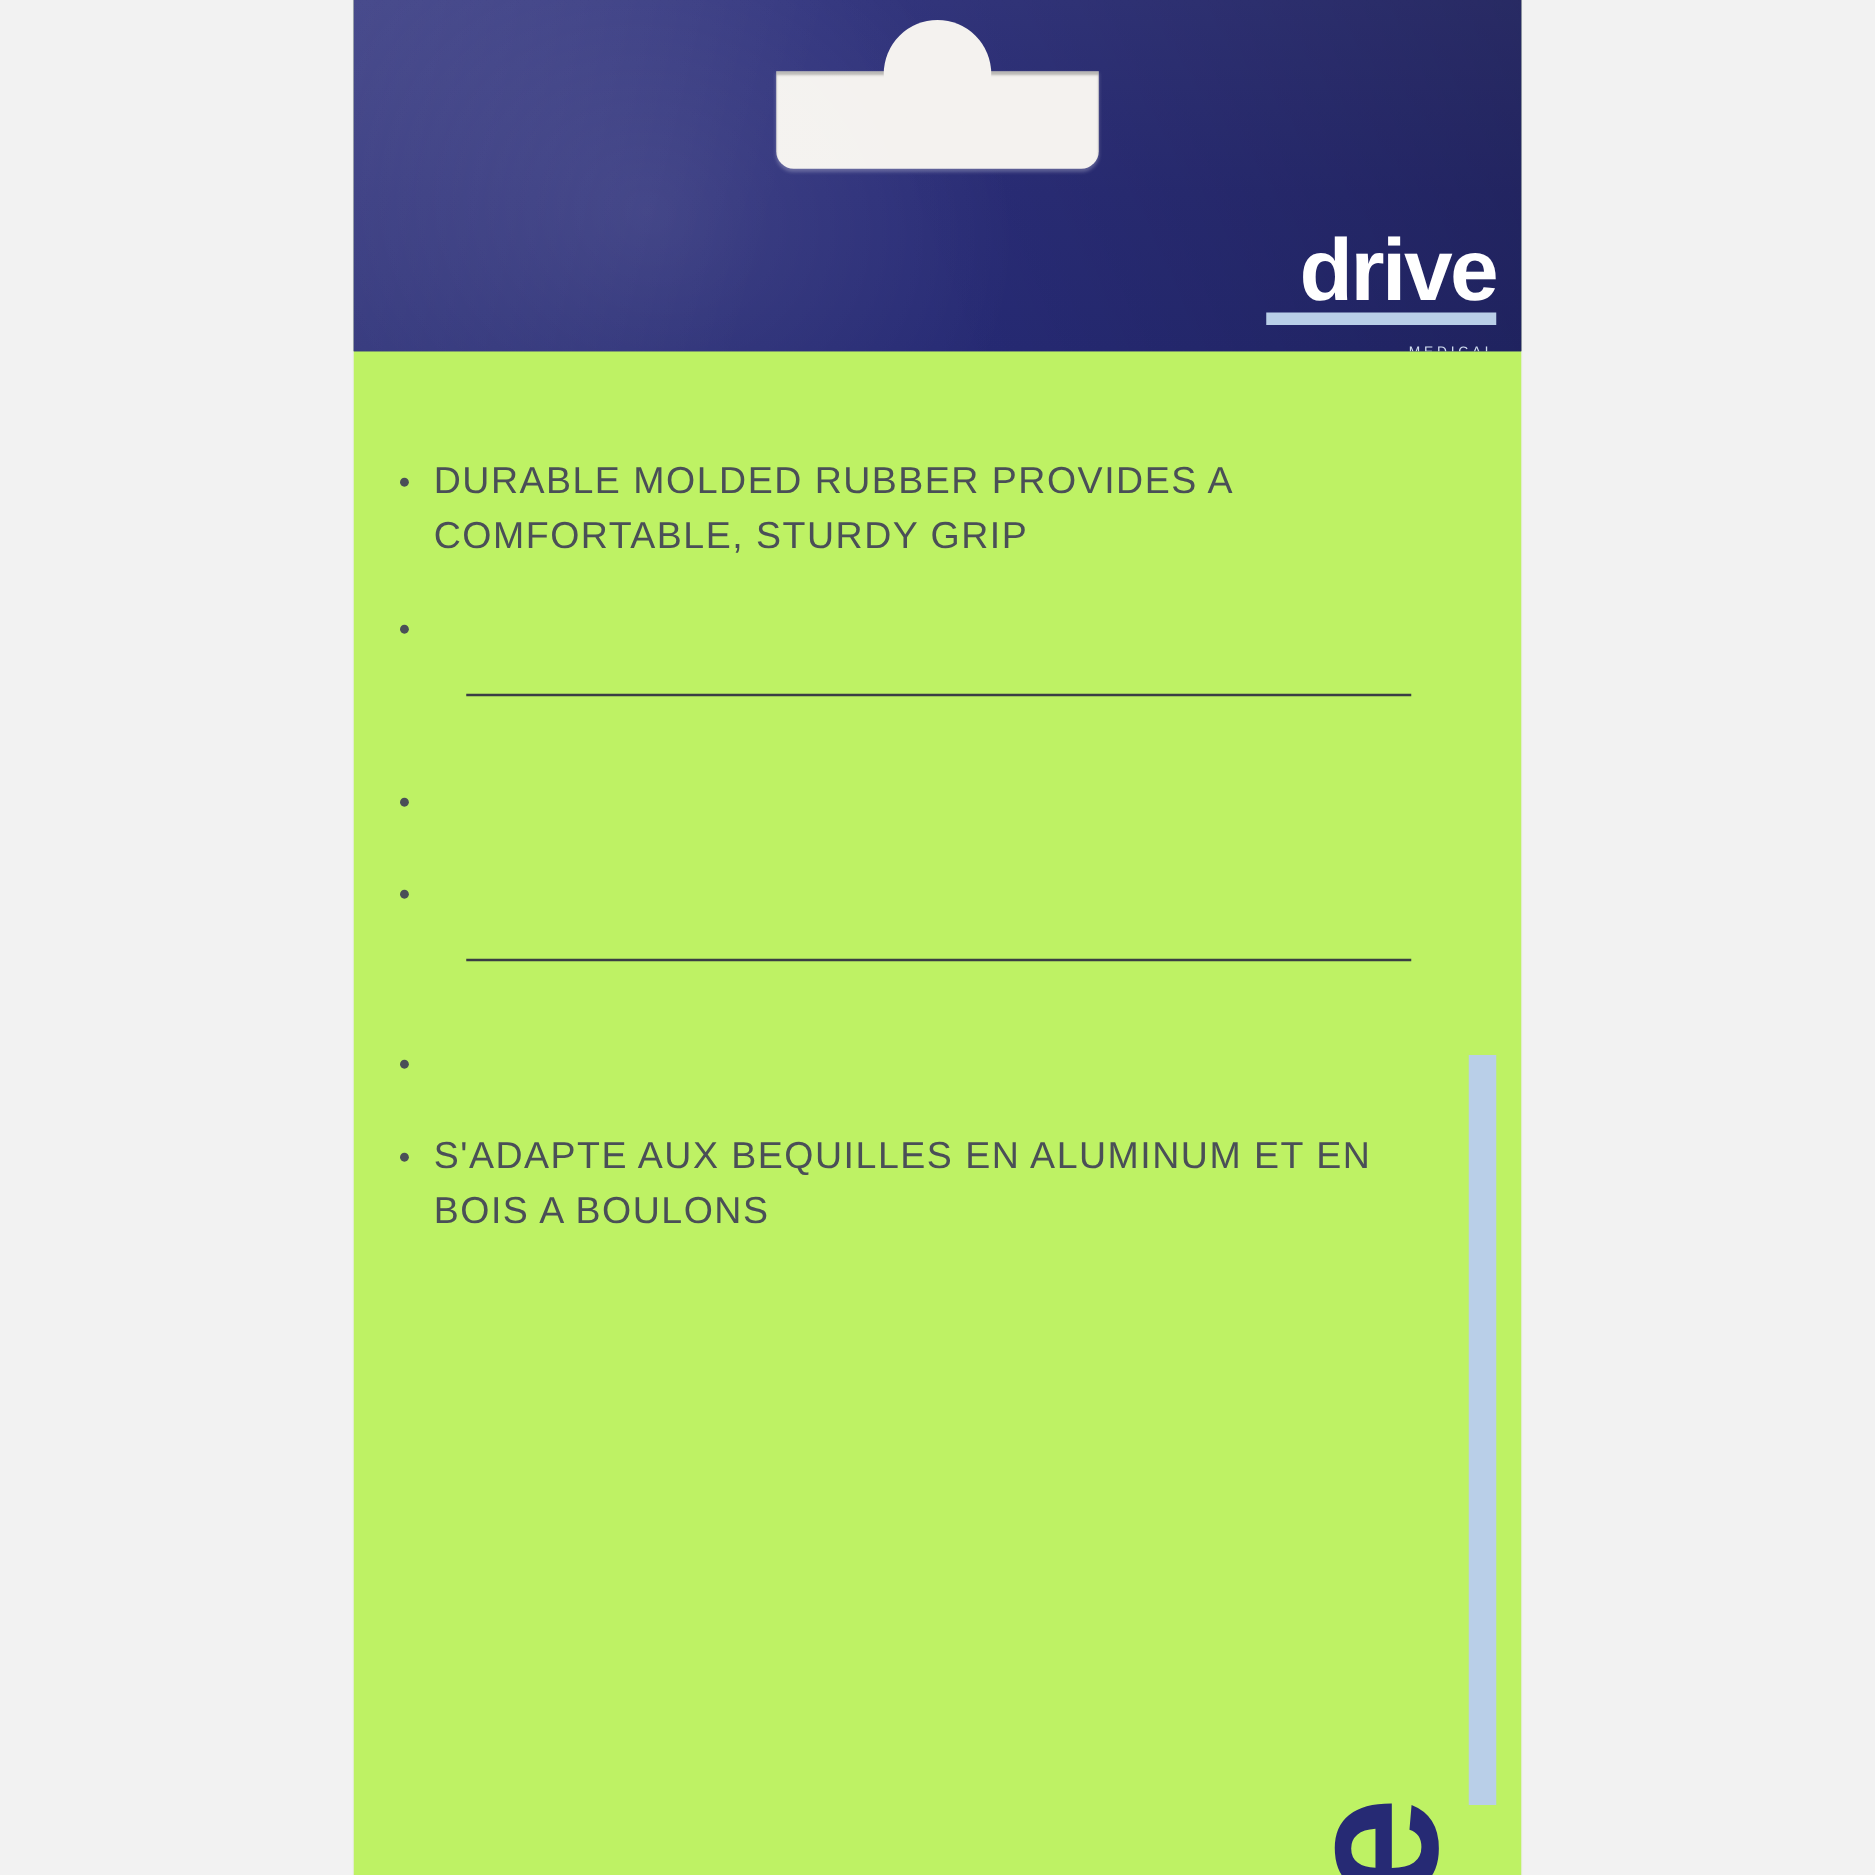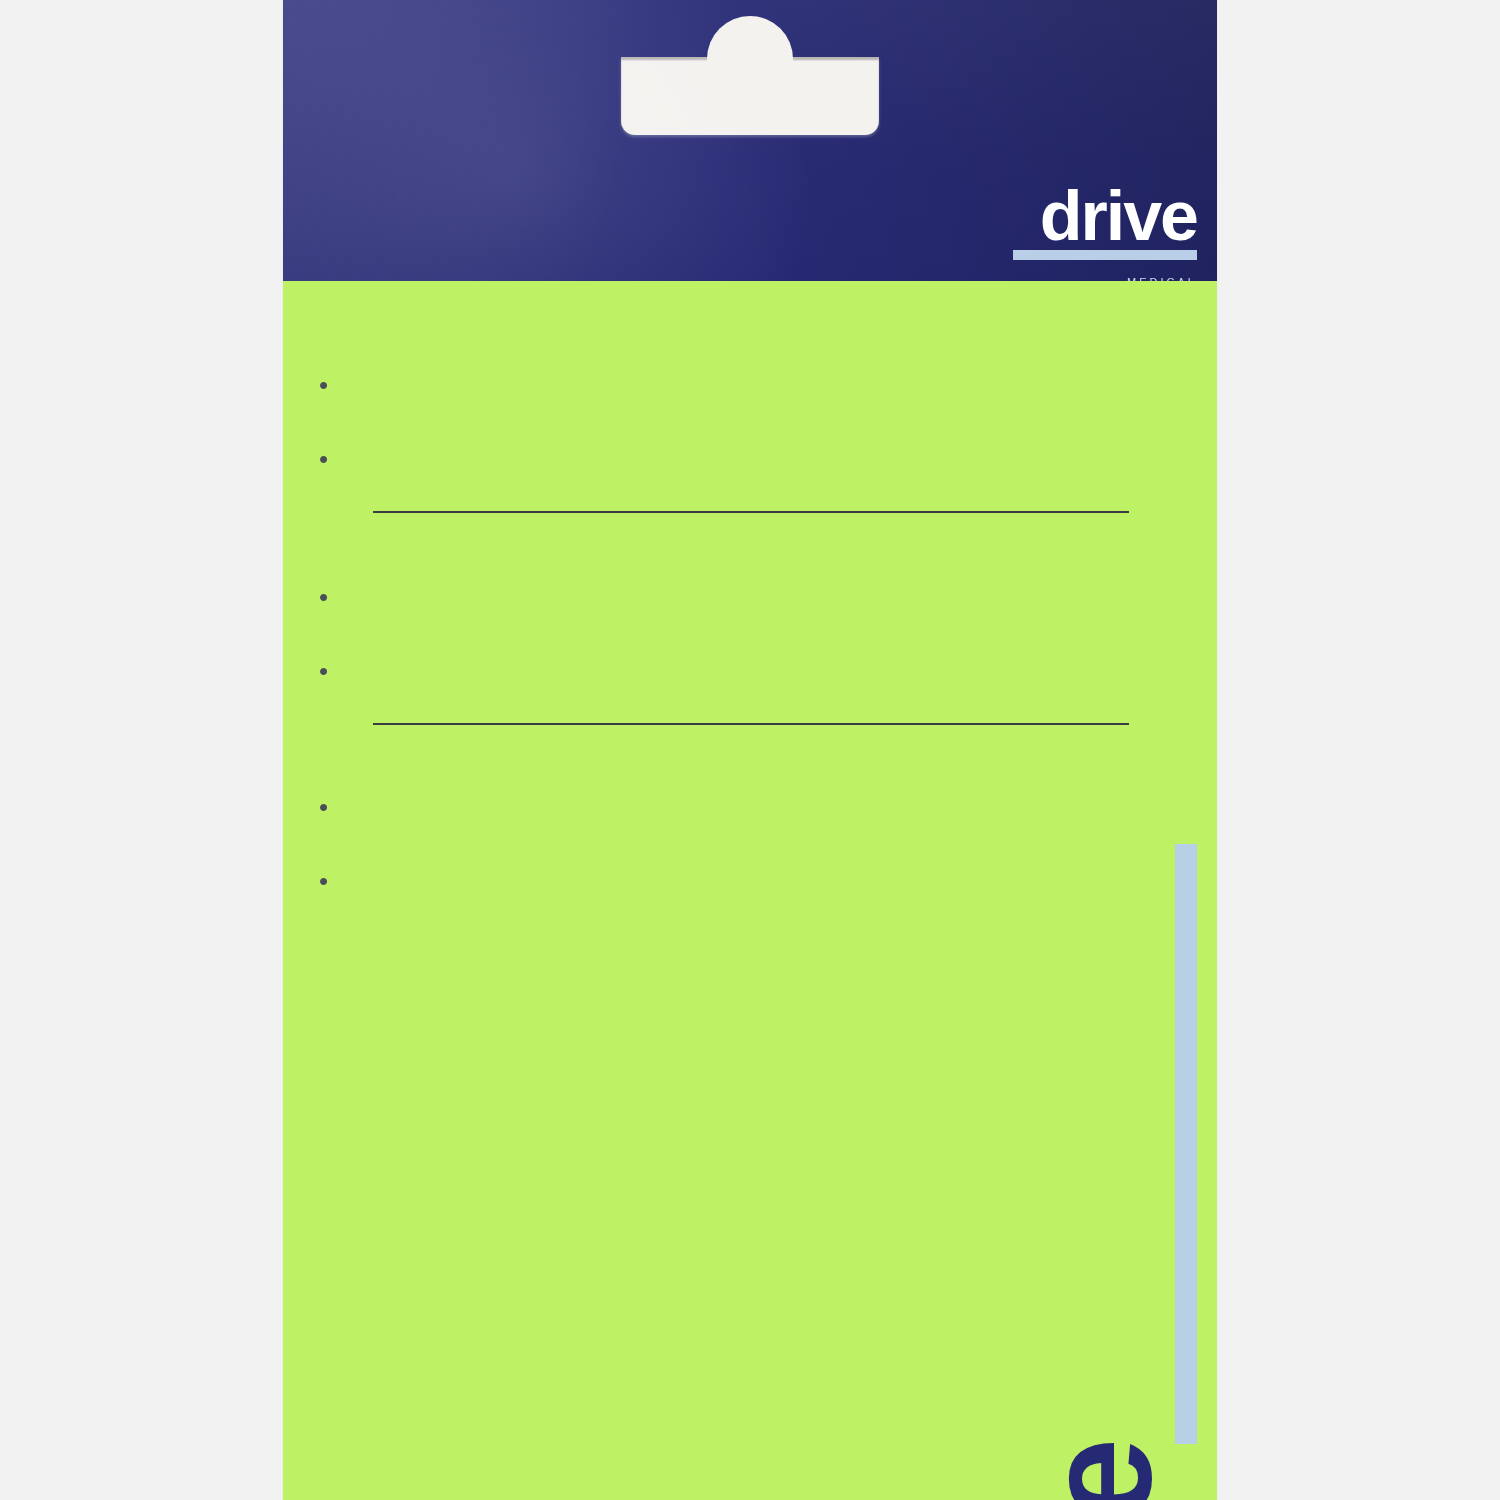--- a/index.html
+++ b/index.html
@@ -216,20 +216,21 @@
         <div class="rule"></div>
         <div class="subtext">MEDICAL</div>
       </div>
     </div>
 
     <div id="copy">
 
       <ul class="bullet-block group-en">
         <li class="bullet">
           <span class="dot">•</span>
+          <span class="txt">DURABLE MOLDED RUBBER PROVIDES A COMFORTABLE, STURDY GRIP</span>
         </li>
         <li class="bullet">
           <span class="dot">•</span>
         </li>
       </ul>
 
       <div class="divider"></div>
 
       <ul class="bullet-block group-es">
         <li class="bullet">
@@ -241,20 +242,21 @@
       </ul>
 
       <div class="divider"></div>
 
       <ul class="bullet-block group-fr">
         <li class="bullet">
           <span class="dot">•</span>
         </li>
         <li class="bullet">
           <span class="dot">•</span>
+          <span class="txt">S'ADAPTE AUX BEQUILLES EN ALUMINUM ET EN BOIS A BOULONS</span>
         </li>
       </ul>
 
     </div>
 
     <div id="vertical-logo">
       <div class="vword">drive</div>
       <div class="vrule"></div>
       <div class="vurl">WWW.DRIVEMEDICAL.COM</div>
     </div>

